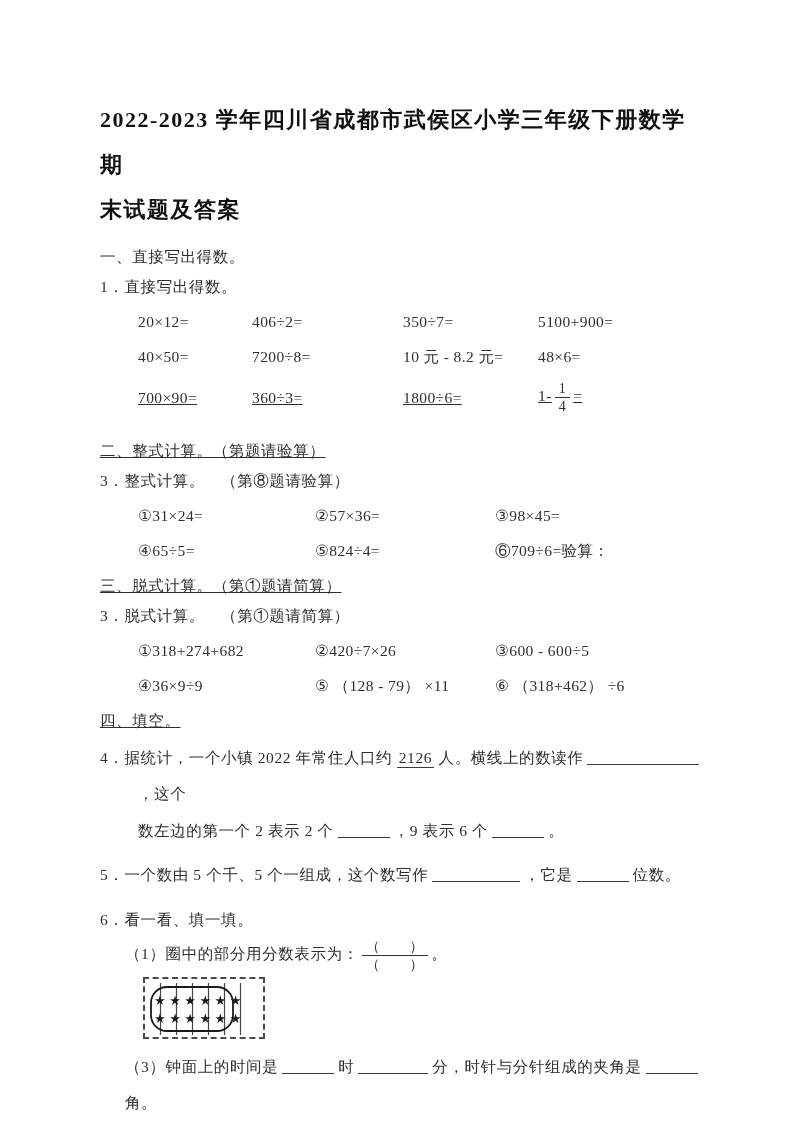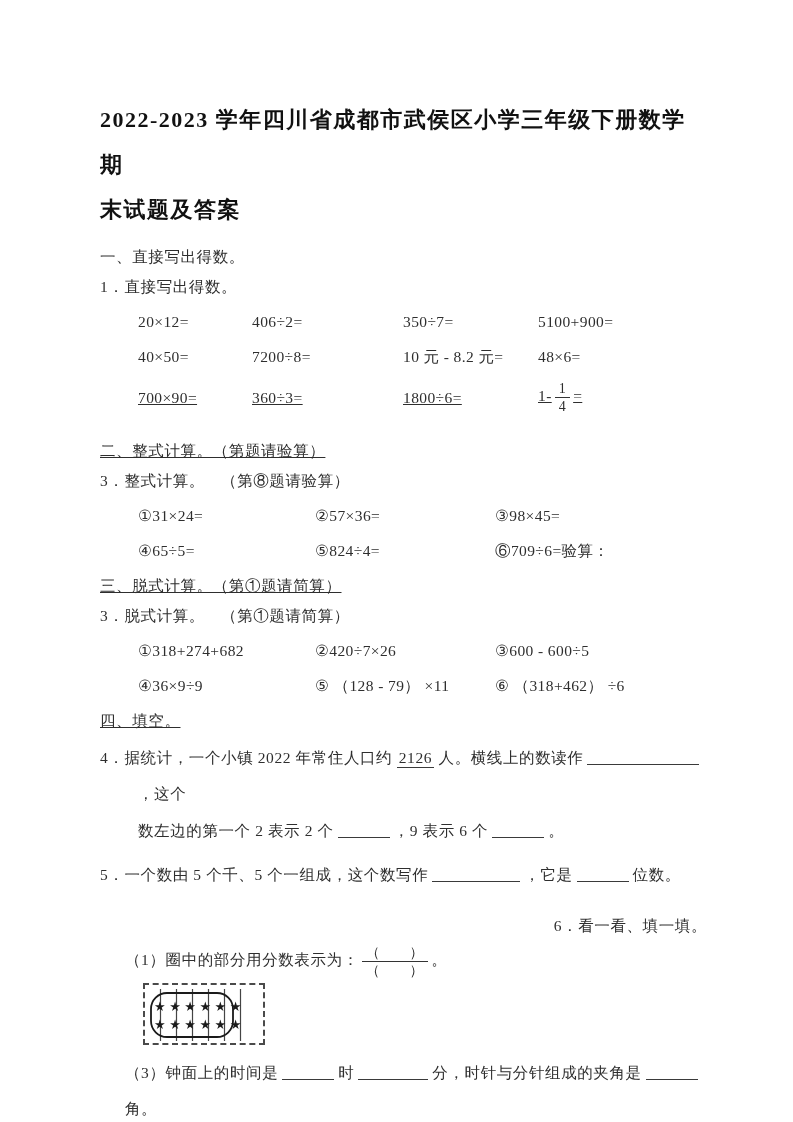--- a/index.html
+++ b/index.html
@@ -106,21 +106,21 @@
     <span>4．据统计，一个小镇 2022 年常住人口约 </span><span class="unum">2126</span><span> 人。横线上的数读作</span><span class="blank w112"></span><span>，这个</span>
   </p>
   <p class="line q4line" style="padding-left:38px; margin-bottom:8px;">
     <span>数左边的第一个 2 表示 2 个</span><span class="blank w52"></span><span>，9 表示 6 个</span><span class="blank w52"></span><span>。</span>
   </p>
 
   <p class="line q4line">
     <span>5．一个数由 5 个千、5 个一组成，这个数写作</span><span class="blank w88"></span><span>，它是</span><span class="blank w52"></span><span>位数。</span>
   </p>
 
-  <p class="line" style="margin-top:22px;text-align:right;">6．看一看、填一填。</p>
+  <p class="line" style="margin-top:16px;">6．看一看、填一填。</p>
 
   <p class="line sub fracline">
     <span>（1）圈中的部分用分数表示为：</span><span class="frac">
         <span class="fnum">（　　）</span>
         <span class="fden">（　　）</span>
       </span><span>。</span>
   </p>
 
   <div class="starbox">
     <svg width="114" height="54" viewBox="0 0 114 54">

